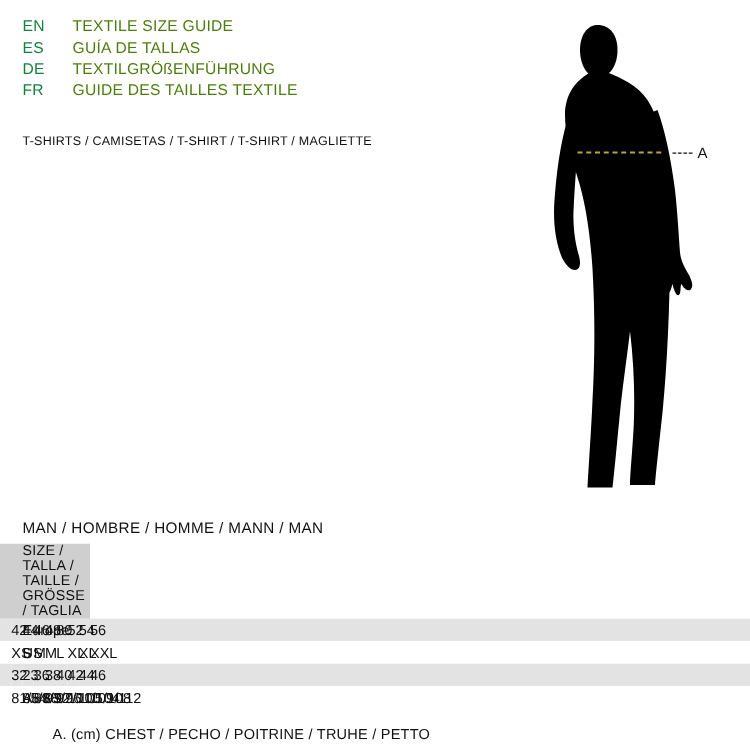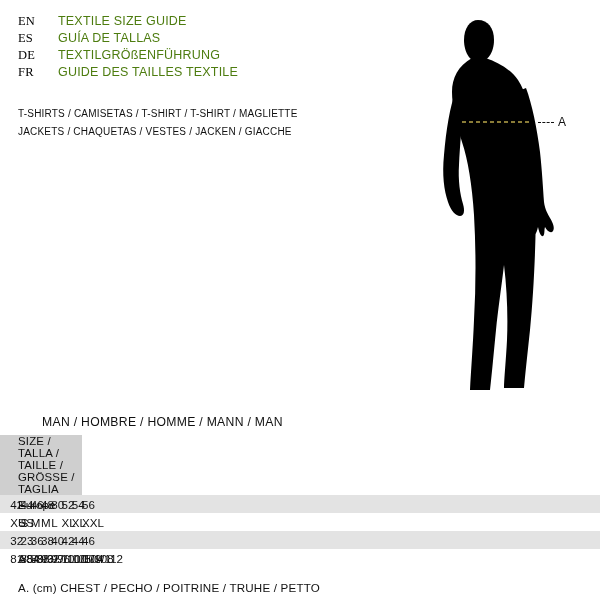--- a/index.html
+++ b/index.html
@@ -32,22 +32,21 @@
   .lang-row {
     display: flex;
     align-items: flex-start;
     height: 17px;
     font-size: 12.5px;
     letter-spacing: 0.2px;
   }
   .lang-code {
     width: 40px;
     flex: 0 0 40px;
-    color: #000000;
-    font-family: Liberation Serif, serif;
+    color: #15803d;
   }
   .lang-text {
     color: #4d7c0f;
     white-space: nowrap;
   }
 
   
   .categories {
     position: absolute;
     left: 18px;
@@ -96,21 +95,20 @@
     left: 0;
     top: 415px;
     width: 600px;
   }
   .man-title {
     font-size: 12.2px;
     letter-spacing: 0.3px;
     color: #111;
     padding: 0 0 6px 18px;
     white-space: nowrap;
-    margin-left: 24px;
   }
   table.size-table {
     border-collapse: collapse;
     width: 600px;
     table-layout: fixed;
     font-size: 11.6px;
   }
   table.size-table td, table.size-table th {
     text-align: left;
     padding: 0;
@@ -124,28 +122,29 @@
     height: 17px;
     font-size: 11.4px;
     letter-spacing: 0.2px;
   }
   .row-grey td {
     background: #e3e3e3;
   }
   .row-white td {
     background: #ffffff;
   }
-  .c0 { width: 82px; padding-left: 18px !important; box-sizing: border-box; }
+  .c0 { width: 72px; padding-left: 18px !important; box-sizing: border-box; }
   .cdata { width: 64px; }
   .footnote {
     font-size: 11.6px;
     color: #111;
     padding: 14px 0 0 18px;
     letter-spacing: 0.2px;
     white-space: nowrap;
+    margin-left: 24px;
   }
 </style>
 </head>
 <body>
 
 <div class="page">
 
   <div class="lang-block">
     <div class="lang-row">
       <span class="lang-code">EN</span>
@@ -160,21 +159,20 @@
       <span class="lang-text">TEXTILGRÖßENFÜHRUNG</span>
     </div>
     <div class="lang-row">
       <span class="lang-code">FR</span>
       <span class="lang-text">GUIDE DES TAILLES TEXTILE</span>
     </div>
   </div>
 
   <div class="categories">
     <div class="cat-line">T-SHIRTS / CAMISETAS / T-SHIRT / T-SHIRT / MAGLIETTE</div>
-    <div class="cat-line">JACKETS / CHAQUETAS / VESTES / JACKEN / GIACCHE</div>
   </div>
 
   <div class="figure-wrap">
     <svg class="figure-svg" width="200" height="400" viewBox="0 0 200 400">
 
       <path fill="#000000" d="M78,10 C70,10 64,18 64,30 C64,42 70,52 78,52 C88,52 94,42 94,30 C94,18 88,10 78,10 Z"></path>
 
       <path fill="#000000" d="
         M72,48
         L86,48

